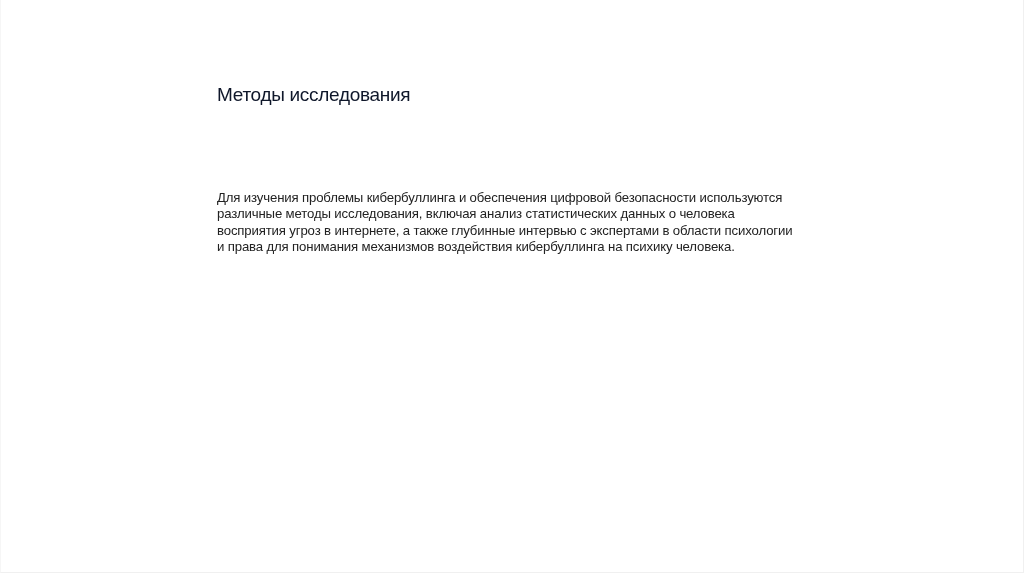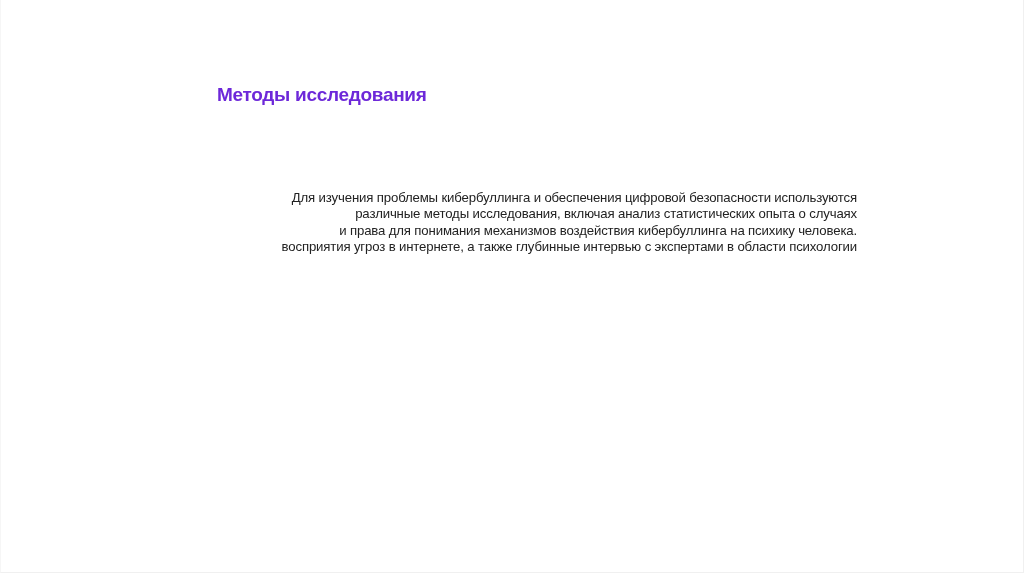--- a/index.html
+++ b/index.html
@@ -7,33 +7,33 @@
     width:1024px; height:574px; background:#ffffff; position:relative; overflow:hidden;
     font-family: "Liberation Sans", "DejaVu Sans", sans-serif;
   }
   .slide {
     position:absolute; left:0; top:0; width:1022px; height:572px;
     border-right:1px solid #f0f0f0; border-bottom:1px solid #f0f0f0; border-left:1px solid #f6f6f6;
     background:#ffffff;
   }
   .title {
     position:absolute; left:216px; top:84px;
-    font-size:19px; font-weight:bold; color:#6d28d9; letter-spacing:-0.3px;
+    font-size:19px; font-weight:normal; color:#0f172a; letter-spacing:-0.3px;
     white-space:nowrap;
   }
   .body-text {
     position:absolute; left:216px; top:190px; width:640px;
-    font-size:13.2px; line-height:16.4px; color:#222222; letter-spacing:-0.15px;text-align:right;
+    font-size:13.2px; line-height:16.4px; color:#222222; letter-spacing:-0.15px;
   }
   .body-text span { display:block; white-space:nowrap; }
 </style>
 </head>
 <body>
 
 <div class="slide">
   <div class="title">Методы исследования</div>
   <div class="body-text">
     <span>Для изучения проблемы кибербуллинга и обеспечения цифровой безопасности используются</span>
-    <span>различные методы исследования, включая анализ статистических опыта о случаях</span>
+    <span>различные методы исследования, включая анализ статистических данных о человека</span>
+    <span>восприятия угроз в интернете, а также глубинные интервью с экспертами в области психологии</span>
     <span>и права для понимания механизмов воздействия кибербуллинга на психику человека.</span>
-    <span>восприятия угроз в интернете, а также глубинные интервью с экспертами в области психологии</span>
   </div>
 </div>
 
 </body></html>

